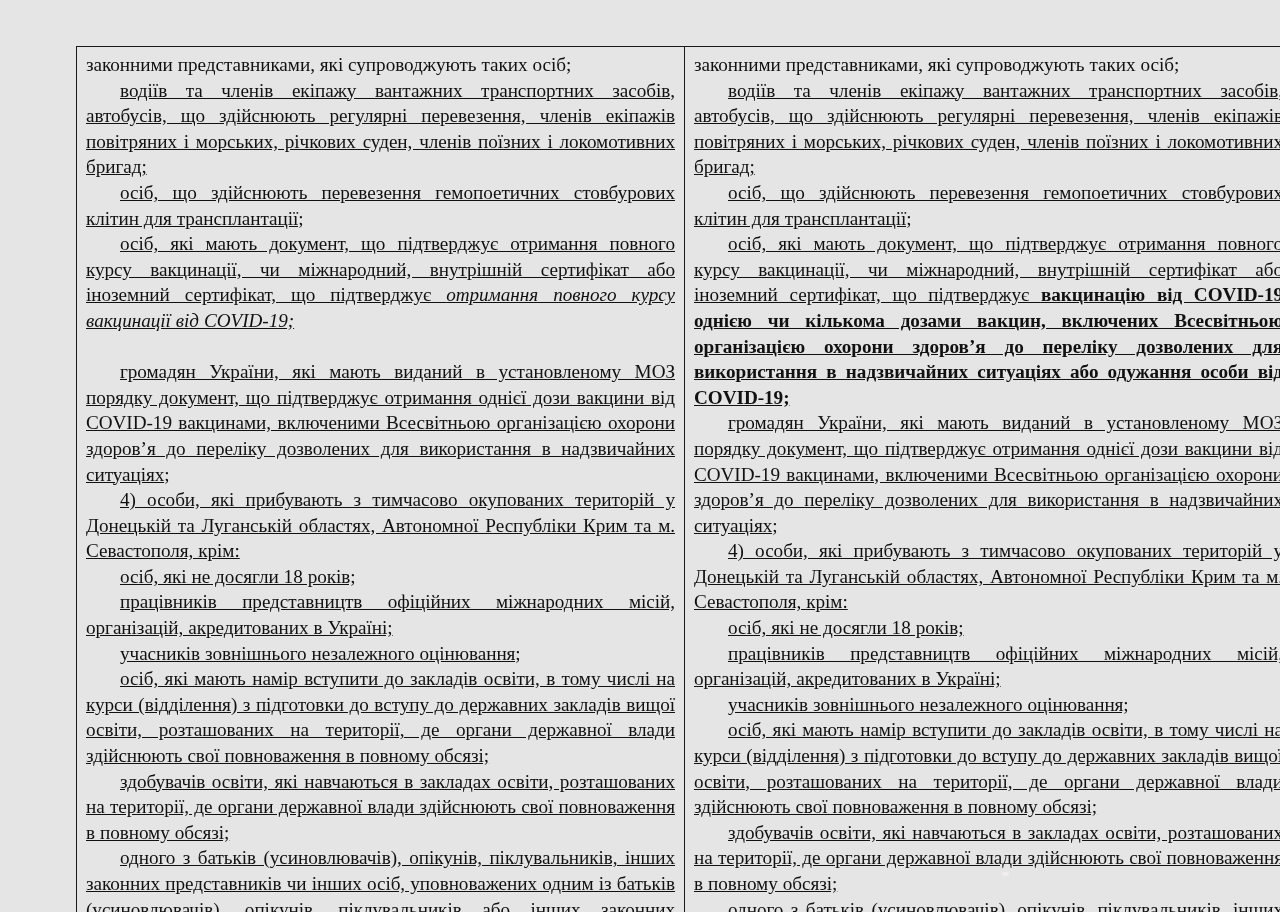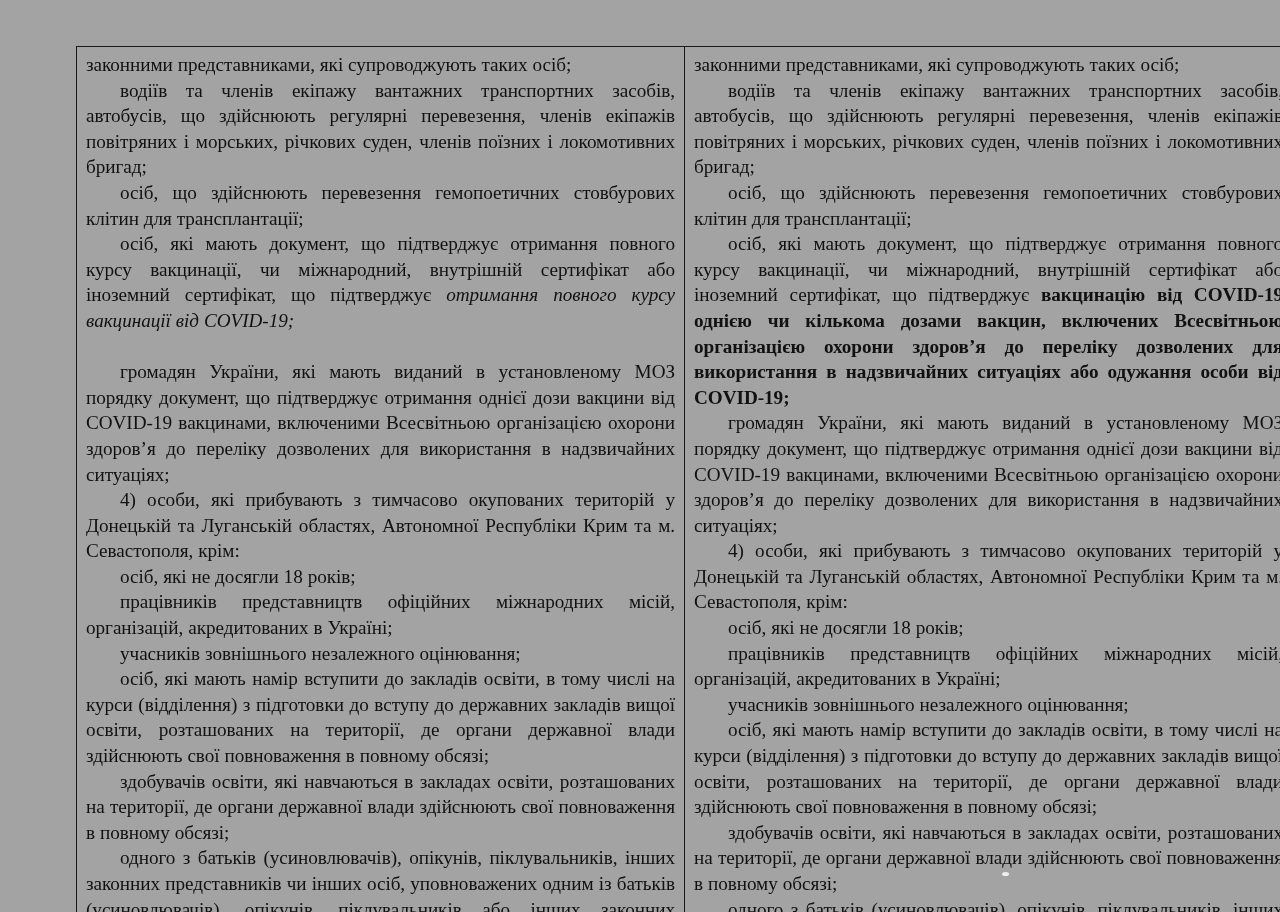--- a/index.html
+++ b/index.html
@@ -6,21 +6,21 @@
   body{
     width:1280px;height:912px;
     background:#ffffff;
     font-family:"Liberation Serif","DejaVu Serif",serif;
     color:#111111;
     overflow:hidden;
   }
   #doc-page{
     position:relative;
     width:1280px;height:912px;
-    background:#a3a3a3;
+    background:#e5e5e5;
   }
   #compare-table{
     position:absolute;
     left:76px;
     top:46px;
     width:1180px;
     border-collapse:collapse;
     table-layout:fixed;
   }
   #compare-table td{
@@ -32,21 +32,21 @@
   td.col-right{width:589px;}
   p.para{
     margin:0;
     text-align:justify;
     text-justify:inter-word;
     font-size:19.2px;
     line-height:25.6px;
     letter-spacing:-0.05px;
     word-spacing:0.2px;
   }
-  p.indent{text-indent:34px;}
+  p.indent{text-indent:34px;text-decoration:underline;}
   p.noindent{text-indent:0;}
   p.lastline{text-align-last:left;}
   .ital{font-style:italic;}
   .bold{font-weight:bold;}
   p.spacer{
     margin:0;
     font-size:19.2px;
     line-height:25.6px;
     height:25.6px;
     text-indent:0;

